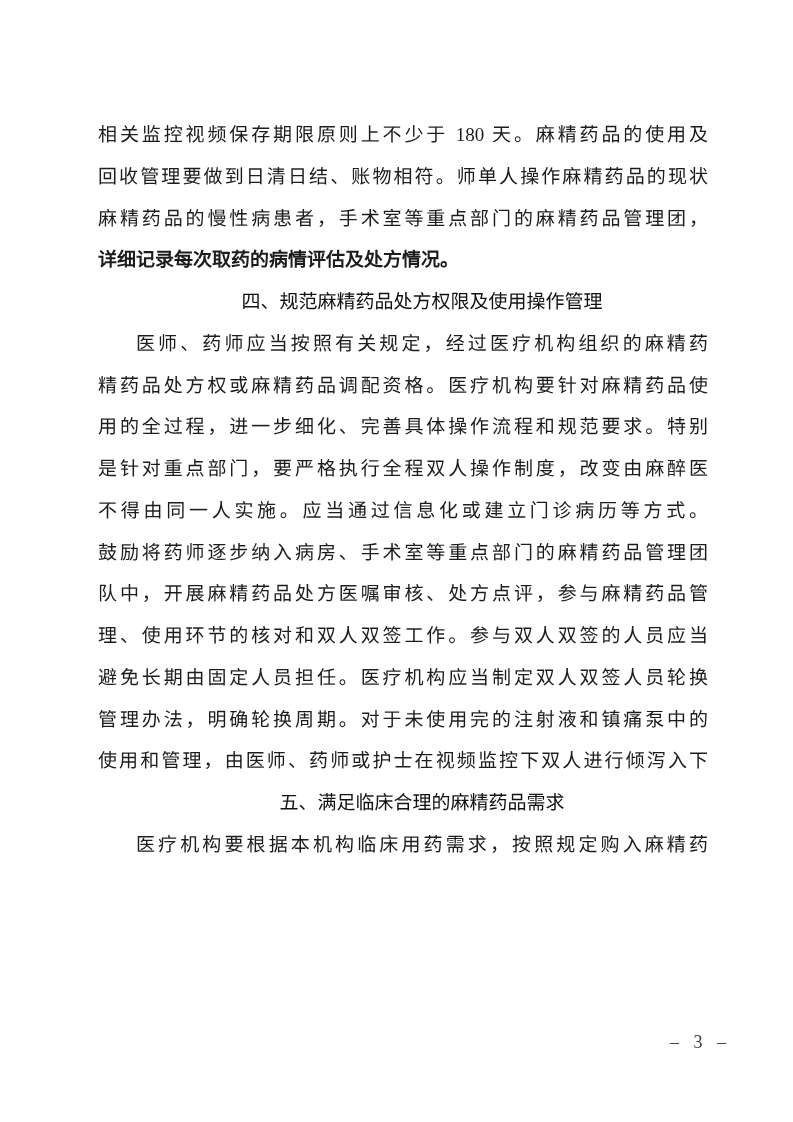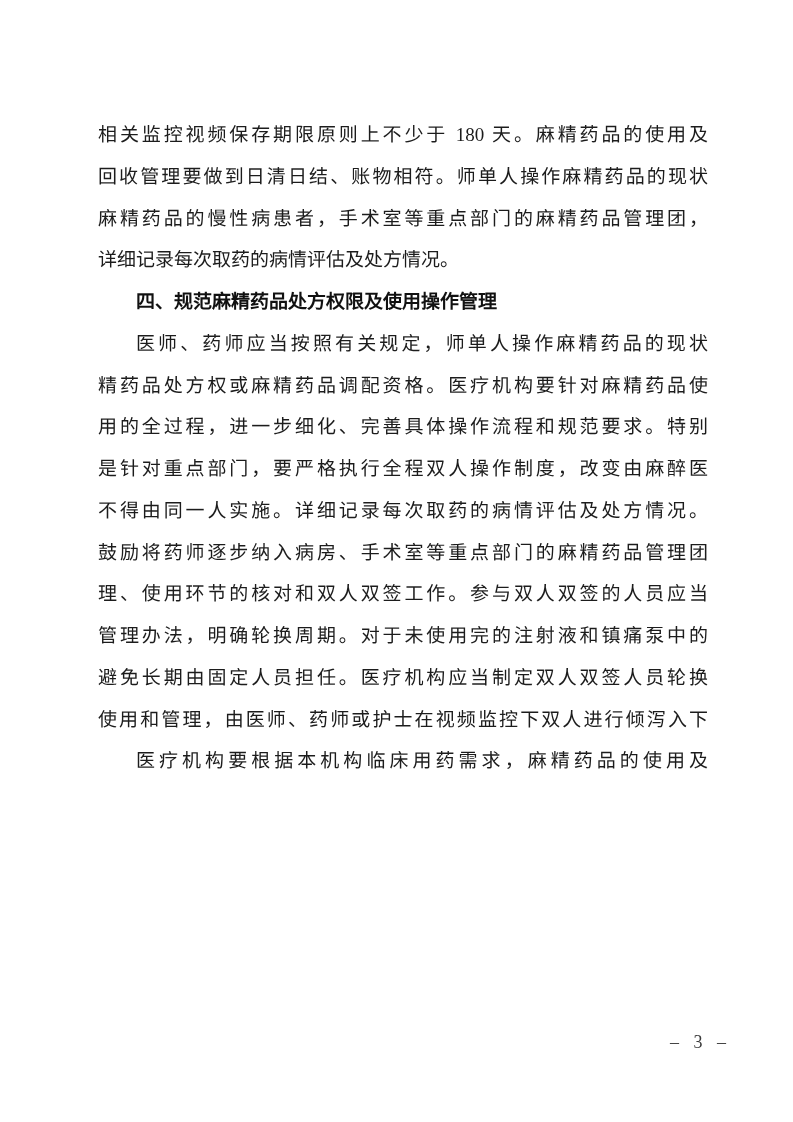--- a/index.html
+++ b/index.html
@@ -33,29 +33,30 @@
     overflow: visible;
   }
   .body-line {
     font-family: "Liberation Serif", "DejaVu Serif", serif;
     text-align: justify;
     text-align-last: justify;
     white-space: normal;
   }
   .body-line.no-justify {
     text-align-last: left;
+    font-weight: bold;
   }
   .body-line.indent, .heading.indent {
     text-indent: 2em;
   }
   .heading {
     font-family: "Liberation Sans", "DejaVu Sans", sans-serif;
-    font-weight: 700;
+    font-weight: 400;
     color: #111111;
-    text-align: left;
+    text-align: center;
   }
   .page-number {
     position: absolute;
     top: 1030px;
     right: 62px;
     font-family: "Liberation Serif", "DejaVu Serif", serif;
     font-size: 18px;
     line-height: 24px;
     color: #3c3c3c;
     letter-spacing: 5px;
@@ -65,26 +66,28 @@
 </head>
 <body>
 
 <main class="page">
   <div class="doc-body">
       <div class="body-line">相关监控视频保存期限原则上不少于 180 天。麻精药品的使用及</div>
       <div class="body-line">回收管理要做到日清日结、账物相符。师单人操作麻精药品的现状</div>
       <div class="body-line">麻精药品的慢性病患者，手术室等重点部门的麻精药品管理团，</div>
       <div class="body-line no-justify">详细记录每次取药的病情评估及处方情况。</div>
       <div class="heading indent">四、规范麻精药品处方权限及使用操作管理</div>
-      <div class="body-line indent">医师、药师应当按照有关规定，师单人操作麻精药品的现状</div>
+      <div class="body-line indent">医师、药师应当按照有关规定，经过医疗机构组织的麻精药</div>
       <div class="body-line">精药品处方权或麻精药品调配资格。医疗机构要针对麻精药品使</div>
       <div class="body-line">用的全过程，进一步细化、完善具体操作流程和规范要求。特别</div>
       <div class="body-line">是针对重点部门，要严格执行全程双人操作制度，改变由麻醉医</div>
-      <div class="body-line">不得由同一人实施。详细记录每次取药的病情评估及处方情况。</div>
+      <div class="body-line">不得由同一人实施。应当通过信息化或建立门诊病历等方式。</div>
       <div class="body-line">鼓励将药师逐步纳入病房、手术室等重点部门的麻精药品管理团</div>
+      <div class="body-line">队中，开展麻精药品处方医嘱审核、处方点评，参与麻精药品管</div>
       <div class="body-line">理、使用环节的核对和双人双签工作。参与双人双签的人员应当</div>
+      <div class="body-line">避免长期由固定人员担任。医疗机构应当制定双人双签人员轮换</div>
       <div class="body-line">管理办法，明确轮换周期。对于未使用完的注射液和镇痛泵中的</div>
-      <div class="body-line">避免长期由固定人员担任。医疗机构应当制定双人双签人员轮换</div>
       <div class="body-line">使用和管理，由医师、药师或护士在视频监控下双人进行倾泻入下</div>
-      <div class="body-line indent">医疗机构要根据本机构临床用药需求，麻精药品的使用及</div>
+      <div class="heading indent">五、满足临床合理的麻精药品需求</div>
+      <div class="body-line indent">医疗机构要根据本机构临床用药需求，按照规定购入麻精药</div>
     </div>
   <div class="page-number">– 3 –</div>
 </main>
 
 </body></html>

